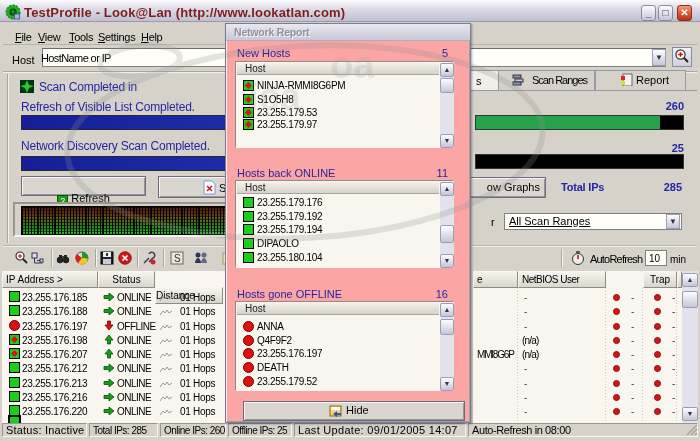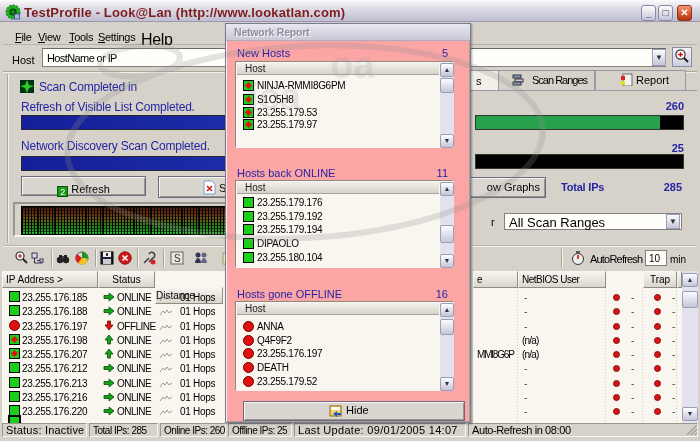--- a/index.html
+++ b/index.html
@@ -10,21 +10,21 @@
 
 .wbtn{top:5px;width:15px;height:16px;border-radius:3px;border:1px solid #8b8aa6;background:linear-gradient(180deg,#fdfdfe,#c6c5d8);color:#3a3a55;font-size:10px;font-weight:bold;text-align:center;line-height:14px;}
 .wclose{background:linear-gradient(180deg,#ef9b7c,#d9572f 55%,#b03616);color:#fff;border-color:#963014;}
 
 .menubar{left:3px;top:24px;width:694px;height:21px;background:#d6d2ca;border-bottom:1px solid #b7b3aa;}
 u{text-decoration:underline;}
 
 .hostrow{left:3px;top:45px;width:694px;height:27px;background:#d6d2ca;}
 .hostlabel{left:12px;top:54px;font-size:11px;}
 .combo{left:42px;top:48px;width:624px;height:19px;background:#fffef8;border:1px solid #808080;border-top:1px solid #6a6a6a;}
-.combotext{left:47px;top:52px;font-size:11px;letter-spacing:-0.6px;}
+.combotext{left:41px;top:52px;font-size:11px;letter-spacing:-0.6px;}
 .comboarrow{left:652px;top:49px;width:14px;height:17px;background:linear-gradient(180deg,#fdfdfe,#c6c5d8);border:1px solid #9d9cb8;text-align:center;line-height:15px;font-size:8px;color:#333;}
 .magbtn{left:672px;top:47px;width:20px;height:20px;background:linear-gradient(180deg,#f2f2f6,#cfcedd);border:1px solid #8b8aa6;}
 
 .btxt{color:#2525a5;font-size:12px;letter-spacing:-0.2px;}
 .pbar{height:15px;border:1px solid #26262e;background:linear-gradient(90deg,#151e98 0%,#1b2ca6 45%,#2e62cc 100%);}
 .btn{border:1px solid #6c6b83;background:#d9d6cf;box-shadow:inset 1px 1px 0 #f6f5f1,inset -1px -1px 0 #9a968c;font-size:11px;text-align:center;}
 
 .ledpanel{left:13px;top:202px;width:440px;height:35px;border:2px solid;border-color:#9a968c #f6f5f1 #f6f5f1 #9a968c;background:#d6d2ca;padding:2px 6px;}
 .led{width:100%;height:29px;background:
  repeating-linear-gradient(90deg,rgba(0,0,0,0.8) 0 1px,transparent 1px 16px),
@@ -76,21 +76,21 @@
 <div class="abs title-text">TestProfile - Look@Lan (http://www.lookatlan.com)</div>
 <div class="abs wbtn" style="left:641px;">_</div>
 <div class="abs wbtn" style="left:658px;">□</div>
 <div class="abs wbtn wclose" style="left:677px;">✕</div>
 
 <div class="abs menubar"></div>
 <div class="abs" style="left:15px;top:31px;font-size:11px;letter-spacing:-0.3px;"><u>F</u>ile</div>
 <div class="abs" style="left:38px;top:31px;font-size:11px;letter-spacing:-0.3px;"><u>V</u>iew</div>
 <div class="abs" style="left:69px;top:31px;font-size:11px;letter-spacing:-0.3px;"><u>T</u>ools</div>
 <div class="abs" style="left:98px;top:31px;font-size:11px;letter-spacing:-0.3px;"><u>S</u>ettings</div>
-<div class="abs" style="left:141px;top:31px;font-size:16px;letter-spacing:-0.3px;"><u>H</u>elp</div>
+<div class="abs" style="left:141px;top:31px;font-size:11px;letter-spacing:-0.3px;"><u>H</u>elp</div>
 
 <div class="abs hostrow"></div>
 <div class="abs hostlabel">Host</div>
 <div class="abs combo"></div>
 <div class="abs combotext">HostName or IP</div>
 <div class="abs comboarrow">▼</div>
 <div class="abs magbtn"><svg width="18" height="18">
       <circle cx="7.5" cy="6.5" r="4.6" fill="#fff" stroke="#333" stroke-width="1.2"></circle>
       <path d="M7.5 4.2v4.6M5.2 6.5h4.6" stroke="#d00" stroke-width="1.4"></path>
       <path d="M10.8 9.8l4.2 4.2" stroke="#222" stroke-width="2"></path>
@@ -100,21 +100,21 @@
 <div class="abs" style="left:7px;top:74px;width:2px;height:169px;border-left:1px solid #aaa69c;border-right:1px solid #f2f0ea;"></div>
 <div class="abs" style="left:20px;top:80px;width:14px;height:13px;background:#000;"><svg width="14" height="13">
       <path d="M0 0h14v13H0z" fill="#031"></path>
       <path d="M7 0l2 5 5 1-5 2-2 5-2-5-5-2 5-1z" fill="#2ecb2e"></path>
     </svg></div>
 <div class="abs btxt" style="left:39px;top:80px;">Scan Completed in</div>
 <div class="abs btxt" style="left:21px;top:100px;">Refresh of Visible List Completed.</div>
 <div class="abs pbar" style="left:21px;top:115px;width:434px;"></div>
 <div class="abs btxt" style="left:21px;top:139px;">Network Discovery Scan Completed.</div>
 <div class="abs pbar" style="left:21px;top:156px;width:434px;"></div>
-<div class="abs btn" style="left:21px;top:176px;width:125px;height:20px;padding-top:6px;"><span style="display:inline-block;width:11px;height:11px;background:#1a9c1a;border:1px solid #085608;color:#fff;font-size:9px;line-height:11px;vertical-align:-2px;">2</span> Refresh</div>
+<div class="abs btn" style="left:21px;top:176px;width:125px;height:20px;padding-top:15px;"><span style="display:inline-block;width:11px;height:11px;background:#1a9c1a;border:1px solid #085608;color:#fff;font-size:9px;line-height:11px;vertical-align:-2px;">2</span> Refresh</div>
 <div class="abs btn" style="left:158px;top:176px;width:140px;height:22px;padding-top:3px;text-align:left;padding-left:44px;"><svg width="13" height="15" style="vertical-align:-3px;">
       <path d="M1 1h8l3 3v10H1z" fill="#fff" stroke="#7799cc"></path>
       <path d="M4 6l5 5M9 6l-5 5" stroke="#d61a1a" stroke-width="1.6"></path>
     </svg> Stop</div>
 <div class="abs ledpanel">
     <div class="led"></div>
   </div>
 
 <div class="abs toolbar"></div>
 <div class="abs ticon" style="left:14px;"><svg width="14" height="14">
@@ -307,21 +307,21 @@
 <div class="abs" style="left:470px;top:90px;width:227px;height:333px;border-top:1px solid #9a97a9;"></div>
 <div class="abs" style="left:648px;top:100px;width:36px;text-align:right;color:#2525a5;font-weight:bold;font-size:11px;">260</div>
 <div class="abs" style="left:475px;top:115px;width:209px;height:15px;border:1px solid #333;background:linear-gradient(90deg,#27a24c 0 184px,#000 184px 100%);"></div>
 <div class="abs" style="left:648px;top:142px;width:36px;text-align:right;color:#2525a5;font-weight:bold;font-size:11px;">25</div>
 <div class="abs" style="left:475px;top:154px;width:209px;height:15px;border:1px solid #333;background:#000;"></div>
 <div class="abs btn" style="left:462px;top:177px;width:84px;height:21px;padding-top:3px;text-align:right;padding-right:5px;">ow Graphs</div>
 <div class="abs" style="left:561px;top:181px;color:#2525a5;font-weight:bold;font-size:11px;letter-spacing:-0.2px;">Total IPs</div>
 <div class="abs" style="left:646px;top:181px;width:36px;text-align:right;color:#2525a5;font-weight:bold;font-size:11px;">285</div>
 <div class="abs" style="left:491px;top:216px;font-size:11px;">r</div>
 <div class="abs" style="left:504px;top:213px;width:178px;height:17px;background:#fffef8;border:1px solid #808080;"></div>
-<div class="abs" style="left:509px;top:215px;font-size:13px;">All Scan Ranges</div>
+<div class="abs" style="left:509px;top:215px;font-size:11px;text-decoration:underline;">All Scan Ranges</div>
 <div class="abs" style="left:666px;top:214px;width:14px;height:15px;background:linear-gradient(180deg,#fdfdfe,#c6c5d8);border:1px solid #9d9cb8;text-align:center;line-height:13px;font-size:8px;color:#333;">▼</div>
 
 <div class="abs tsep" style="left:561px;"></div>
 <div class="abs" style="left:571px;top:251px;width:14px;height:14px;"><svg width="14" height="14">
       <circle cx="7" cy="8" r="5.5" fill="#eee" stroke="#333"></circle>
       <path d="M7 8L7 4" stroke="#c00" stroke-width="1.5"></path>
       <path d="M5 1h4" stroke="#333" stroke-width="1.5"></path>
     </svg></div>
 <div class="abs" style="left:590px;top:253px;font-size:11px;letter-spacing:-0.8px;">AutoRefresh</div>
 <div class="abs" style="left:645px;top:250px;width:22px;height:16px;background:#fffef8;border:1px solid #808080;font-size:10px;padding:2px 0 0 3px;">10</div>

